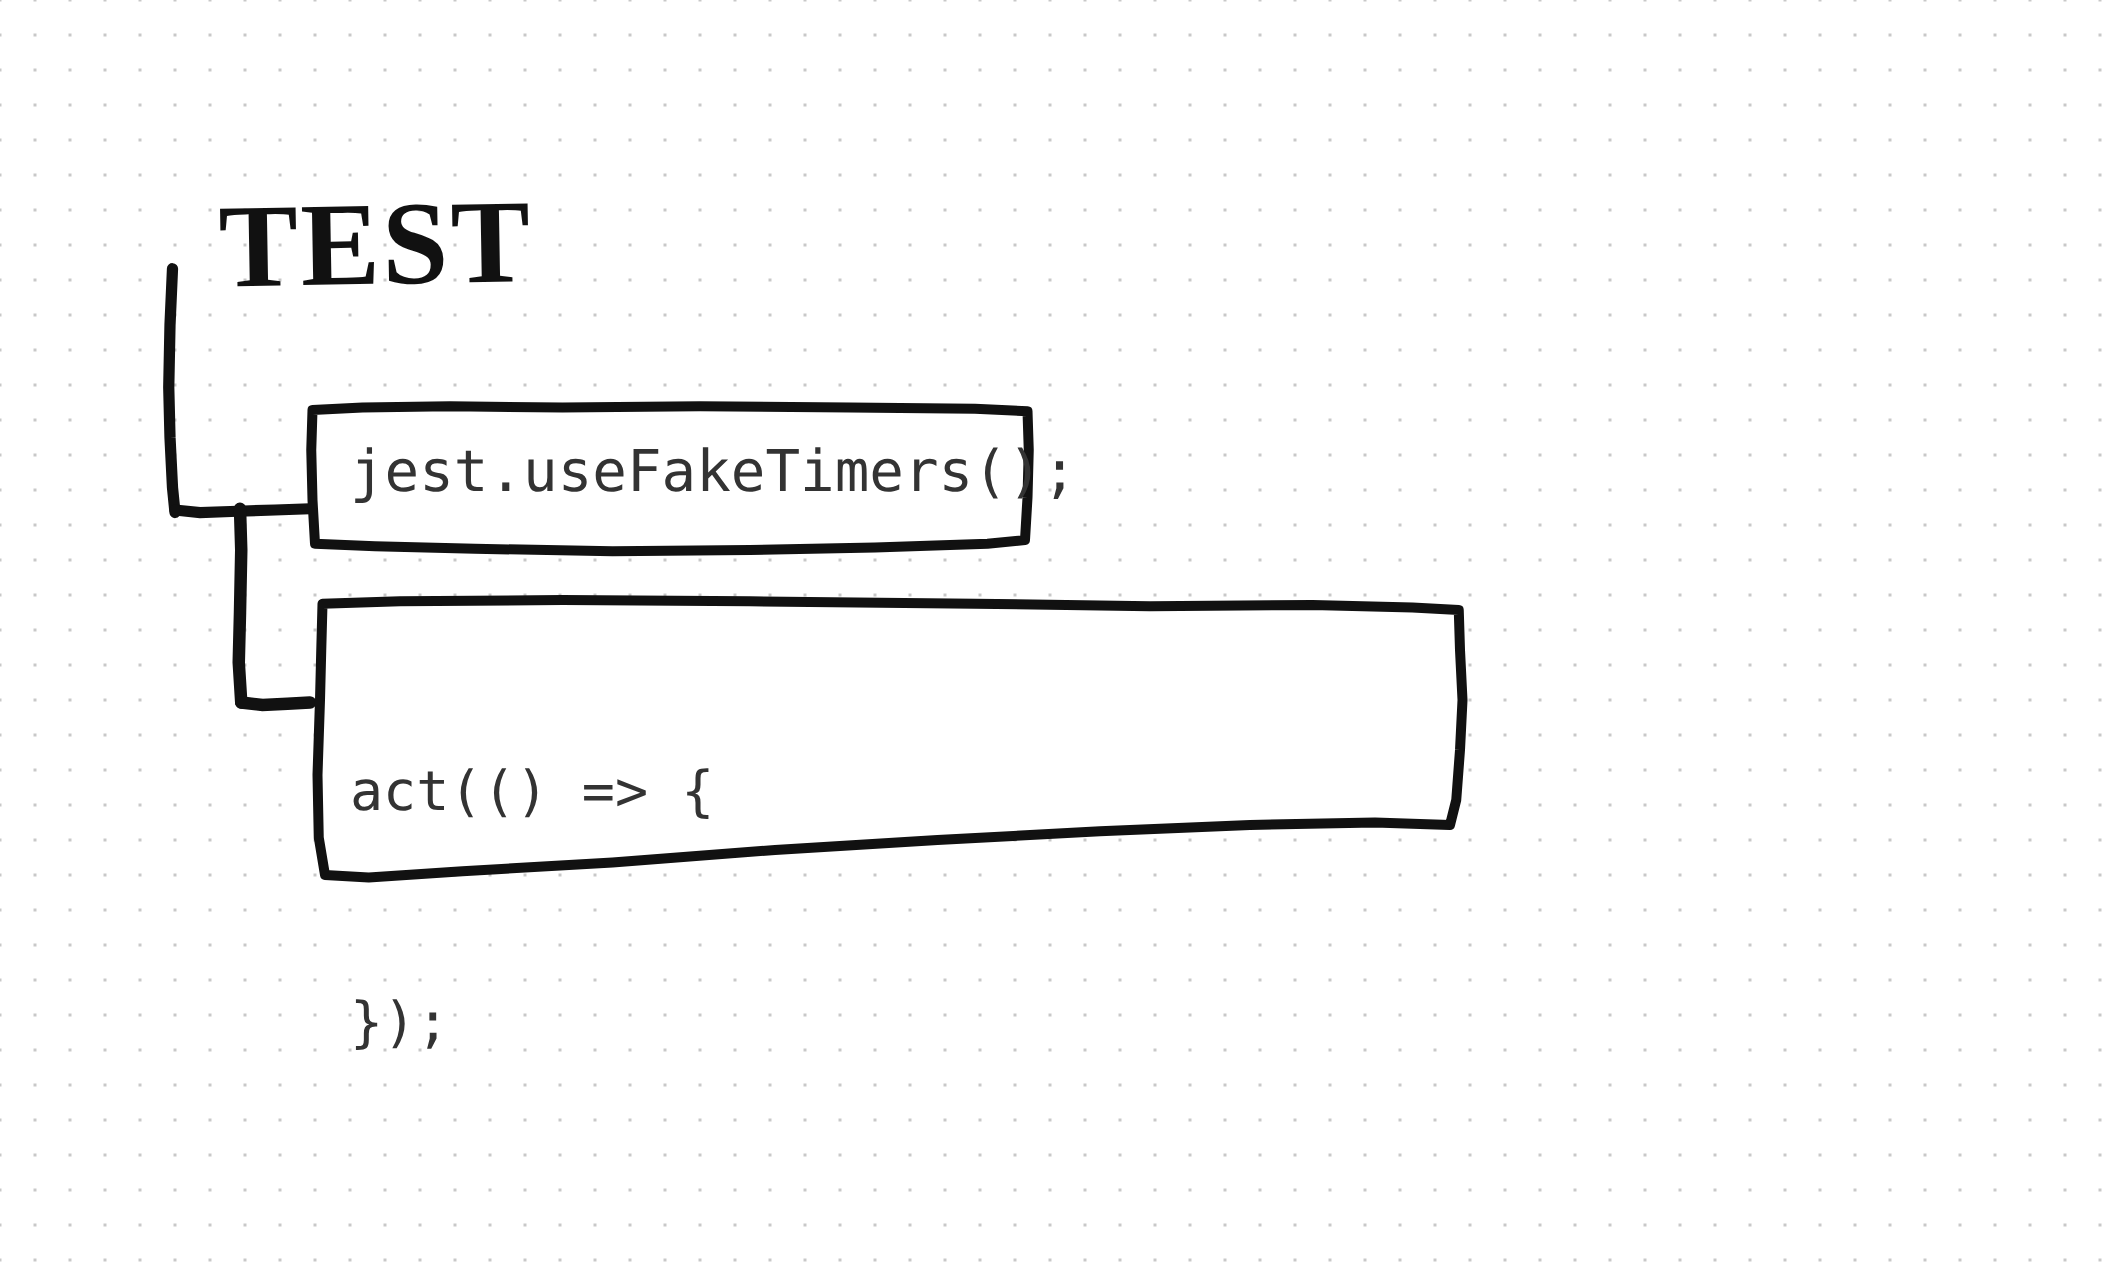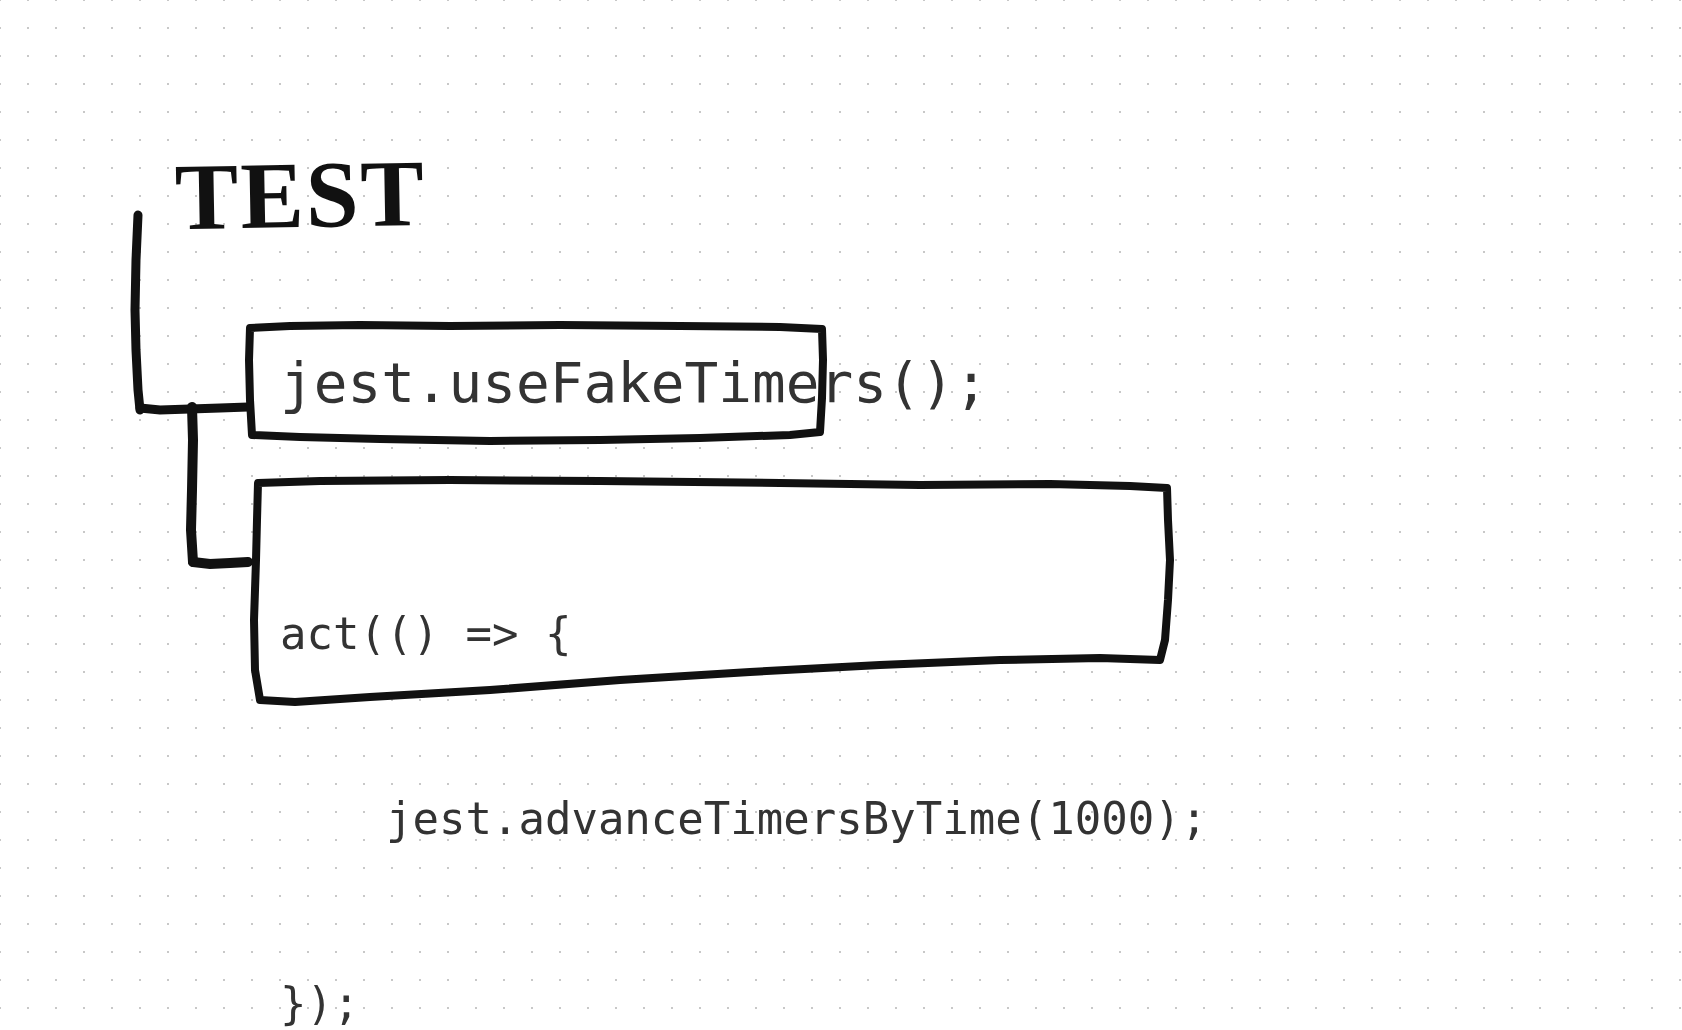--- a/index.html
+++ b/index.html
@@ -32,21 +32,21 @@
       font-family: 'Comic Sans MS', 'Marker Felt', cursive;
       font-weight: 600;
       color: #111;
       letter-spacing: 2px;
       transform: rotate(-1deg);
     }
     .code-box-1 {
       position: absolute;
       left: 280px;
       top: 350px;
-      font-size: 56px;
+      font-size: 46px;
       font-family: 'Menlo', 'Monaco', 'Consolas', monospace;
       color: #333;
       white-space: pre;
       letter-spacing: 0px;
     }
     .code-box-2 {
       position: absolute;
       left: 280px;
       top: 480px;
       font-size: 44px;
@@ -81,15 +81,14 @@
            L 1100 658 L 1000 660 L 880 665 L 750 672 L 620 680 L 490 690 L 370 697 L 295 702 L 260 700
            L 255 670 L 254 620 L 256 560 L 257 520 L 258 483 Z" stroke="#111" stroke-width="8" fill="#fff" stroke-linejoin="round"></path>
 </svg>
 
 <div class="title">TEST</div>
 
 <div class="code-box-1">jest.useFakeTimers();</div>
 
 <div class="code-box-2">
   <div>act(() =&gt; {</div>
-  <div>    jest.advanceTimersByTime(1000);</div>
   <div>});</div>
 </div>
 
 </body></html>

